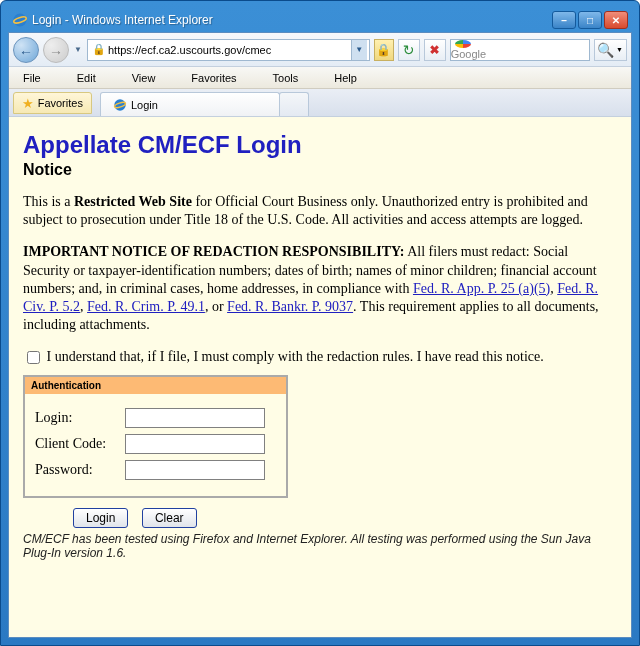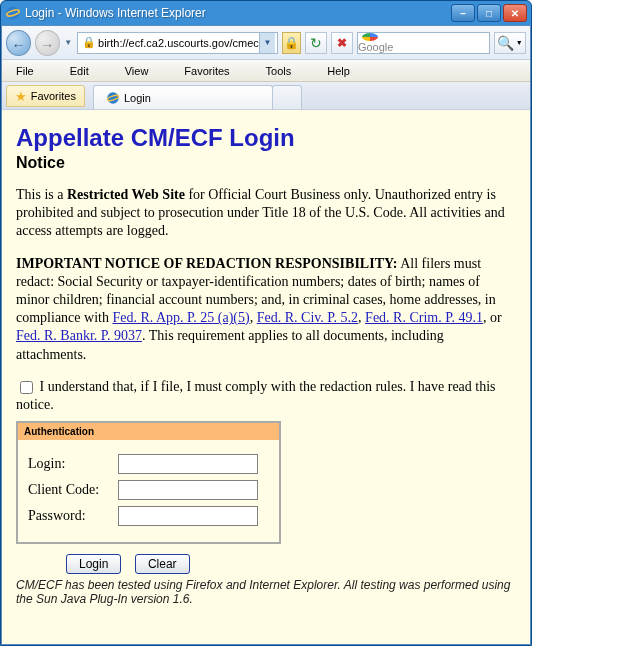--- a/index.html
+++ b/index.html
@@ -6,24 +6,24 @@
   body {
     margin: 0;
     font-family: Tahoma, Arial, sans-serif;
     font-size: 11px;
     background: #fff;
     width: 640px;
     height: 646px;
     overflow: hidden;
   }
   .window {
-    width: 532px;
+    width: 640px;
     height: 646px;
     background: linear-gradient(to bottom, #3b8fd6 0%, #2a79c3 100%);
-    padding: 0;
+    padding: 7px;
     border: 1px solid #0a4b8c;
     border-radius: 6px 6px 0 0;
     position: relative;
   }
   .titlebar {
     height: 24px;
     display: flex;
     align-items: center;
     color: #fff;
     font-size: 12px;
@@ -197,21 +197,21 @@
   </div>
 
   <div class="client">
 
     <div class="addrbar">
       <div class="nav-btn">←</div>
       <div class="nav-btn fwd">→</div>
       <div class="chev">▼</div>
       <div class="url-box">
         <span class="lock-mini">🔒</span>
-        <span class="url-text">birth://ecf.ca2.uscourts.gov/cmec</span>
+        <span class="url-text">https://ecf.ca2.uscourts.gov/cmec</span>
         <span class="url-drop">▼</span>
       </div>
       <div class="lock-box">🔒</div>
       <div class="tbtn">
           <span class="refresh-icon">↻</span>
         </div>
       <div class="tbtn">
           <span class="stop-icon">✖</span>
         </div>
       <div class="search-box">

